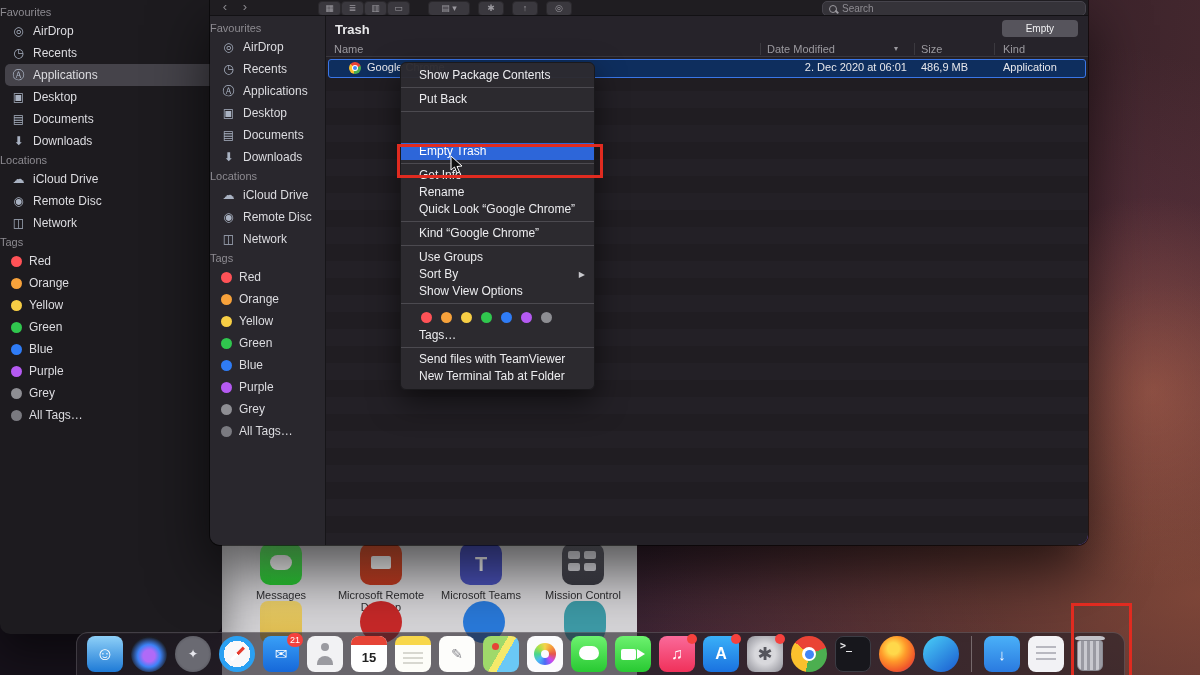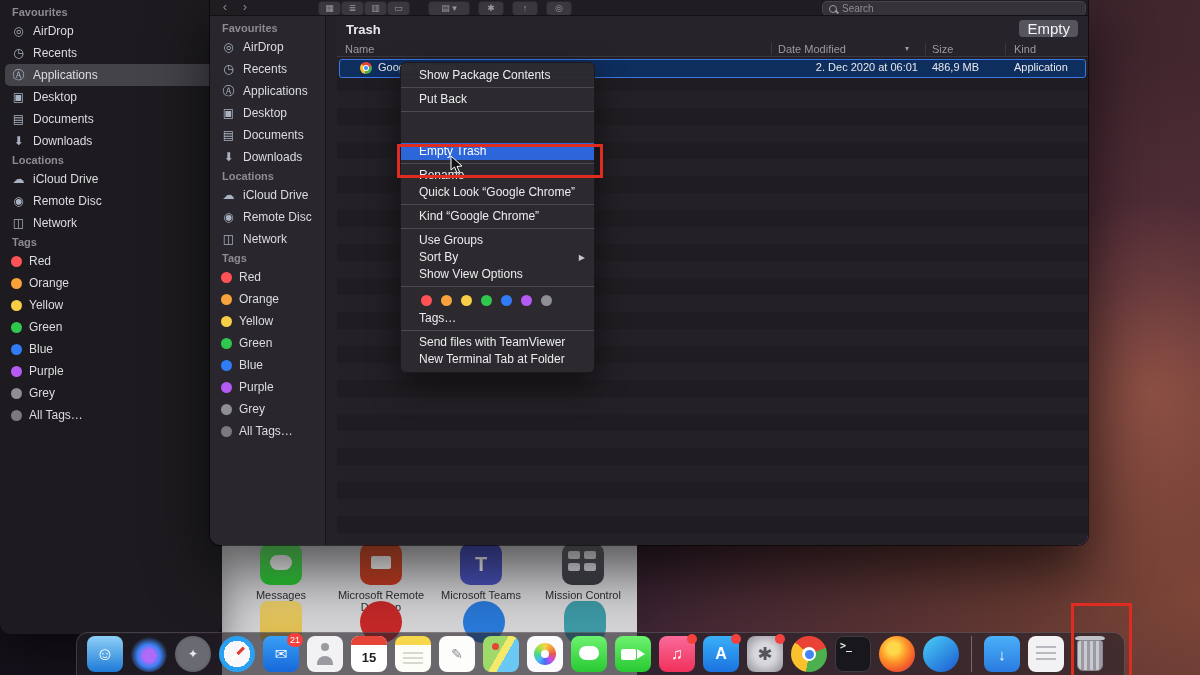--- a/index.html
+++ b/index.html
@@ -26,21 +26,21 @@
   .ic-mc{background:linear-gradient(180deg,#6c6c76,#3b3b44);}
   .ic-mc::before{content:"";position:absolute;left:6px;top:8px;width:12px;height:8px;background:#e8e8ee;border-radius:2px;
     box-shadow:16px 0 0 #e8e8ee,0 12px 0 #e8e8ee,16px 12px 0 #e8e8ee;}
   .ap-row2{position:absolute;top:56px;width:42px;height:42px;border-radius:8px;}
   .r2-folder{background:linear-gradient(180deg,#ecd06a,#dcb84a);}
   .r2-red{background:#c62828;border-radius:50%;}
   .r2-blue{background:#2979d9;border-radius:50%;}
   .r2-db{background:#3d9aa6;border-radius:12px/16px;}
   
   .sb{padding-top:4px;}
-  .sb-title{height:16px;line-height:16px;font-size:11px;color:#8d8b91;padding-left:12px;font-weight:bold;}
+  .sb-title{height:16px;line-height:16px;font-size:11px;color:#8d8b91;padding-left:0;font-weight:normal;}
   .sb-title.gap{}
   .srow{height:22px;display:flex;align-items:center;gap:7px;padding:0 6px;margin:0 5px;font-size:12px;color:#dcdce0;border-radius:5px;}
   .srow.selected{background:#45434a;}
   .sic{width:15px;text-align:center;font-size:12px;color:#a9b2c2;flex:0 0 auto;}
   .sdot{width:11px;height:11px;border-radius:50%;flex:0 0 auto;}
   .srow-label{white-space:nowrap;overflow:hidden;}
   
   .back-window{position:absolute;left:0;top:0;width:222px;height:634px;background:#1d1b1f;z-index:2;
     border-radius:0 0 10px 10px;box-shadow:0 18px 40px rgba(0,0,0,.5);}
   
@@ -51,25 +51,25 @@
   .tb-btn{position:absolute;top:1px;height:13px;border-radius:4px;background:#3a383e;border:1px solid #2a282c;
     color:#9a989e;font-size:9px;line-height:12px;text-align:center;}
   .tb-nav{width:18px;background:transparent;border:none;font-size:13px;line-height:11px;color:#8a888e;}
   .tb-seg{width:21px;}
   .tb-search{position:absolute;left:612px;top:1px;width:250px;height:13px;border-radius:5px;background:#353339;
     border:1px solid #46444c;display:flex;align-items:center;gap:5px;padding:0 6px;color:#8e8c92;font-size:10px;}
   .mag{width:6px;height:6px;border:1.5px solid #9a989e;border-radius:50%;position:relative;flex:0 0 auto;}
   .mag::after{content:"";position:absolute;width:4px;height:1.5px;background:#9a989e;transform:rotate(45deg);right:-3px;bottom:-1px;}
   .fw-body{display:flex;height:530px;}
   .fw-sb{width:115px;background:#29272d;border-right:1px solid #161518;flex:0 0 auto;}
-  .fw-content{position:relative;flex:1;background:#8b5cf6;margin-left:11px;}
+  .fw-content{position:relative;flex:1;background:#8b5cf6;}
   .title-row{position:relative;height:26px;background:#26232a;display:flex;align-items:center;}
   .win-title{font-size:13px;font-weight:bold;color:#e8e8ea;padding-left:9px;}
-  .empty-btn{position:absolute;right:10px;top:4px;height:17px;padding:0 8px;background:#56545c;border-radius:4px;
-    color:#f2f2f4;font-size:15px;line-height:17px;}
+  .empty-btn{position:absolute;right:10px;top:4px;height:17px;padding:0 24px;background:#56545c;border-radius:4px;
+    color:#f2f2f4;font-size:10px;line-height:17px;}
   .cols-row{position:relative;height:14px;background:#26232a;border-bottom:1px solid #39373d;font-size:11px;color:#9b999f;}
   .col{position:absolute;top:0;line-height:14px;}
   .col-sep{position:absolute;top:1px;width:1px;height:12px;background:#3b393f;}
   .sort-ic{position:absolute;left:568px;top:0;font-size:8px;color:#9b999f;line-height:14px;}
   .rows{position:relative;height:490px;background:repeating-linear-gradient(180deg,#232026 0 17px,#201d22 17px 34px);}
   .file-row{position:absolute;left:2px;right:2px;top:2px;height:17px;background:#0e2e5e;border:1.5px solid #3a76e8;
     border-radius:3px;font-size:11px;color:#e8e8ec;}
   .fr-cell{position:absolute;top:0;line-height:15px;white-space:nowrap;}
   .chrome-ic{position:absolute;left:20px;top:2px;width:12px;height:12px;border-radius:50%;
     background:conic-gradient(from -50deg,#ea4335 0 120deg,#4caf50 120deg 240deg,#fbc02d 240deg 360deg);}
@@ -392,20 +392,21 @@
     </div>
   </div>
 
   <div class="context-menu">
     <div class="mi">Show Package Contents</div>
     <div class="msep"></div>
     <div class="mi">Put Back</div>
     <div class="msep"></div>
     <div class="mi hl">Empty Trash</div>
     <div class="msep"></div>
+    <div class="mi">Get Info</div>
     <div class="mi">Rename</div>
     <div class="mi">Quick Look “Google Chrome”</div>
     <div class="msep"></div>
     <div class="mi">Kind “Google Chrome”</div>
     <div class="msep"></div>
     <div class="mi">Use Groups</div>
     <div class="mi"><span>Sort By</span><span class="sub-arrow">▶</span></div>
     <div class="mi">Show View Options</div>
     <div class="msep"></div>
     <div class="menu-dots">

